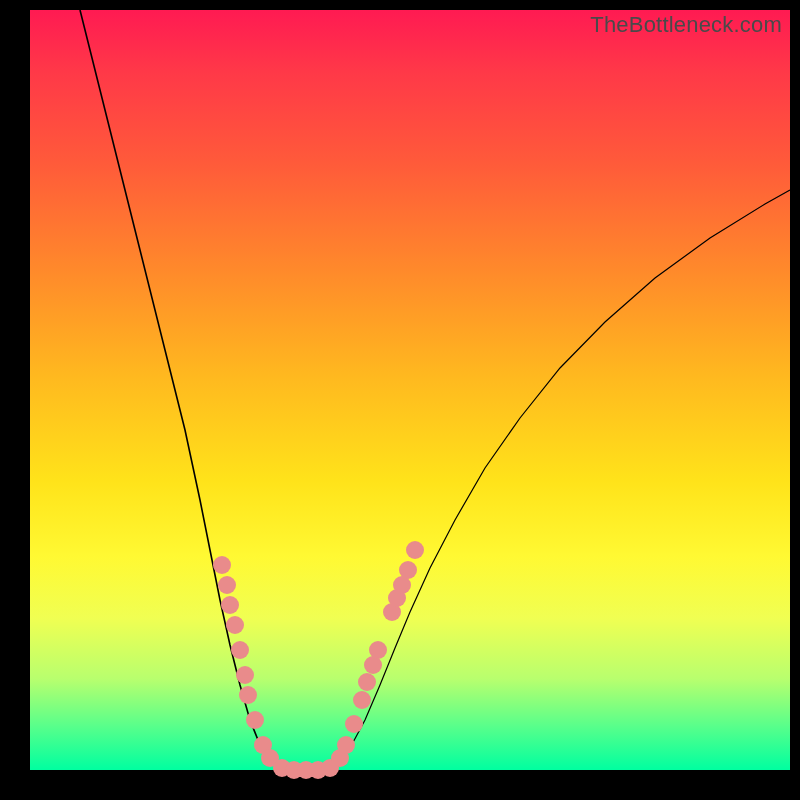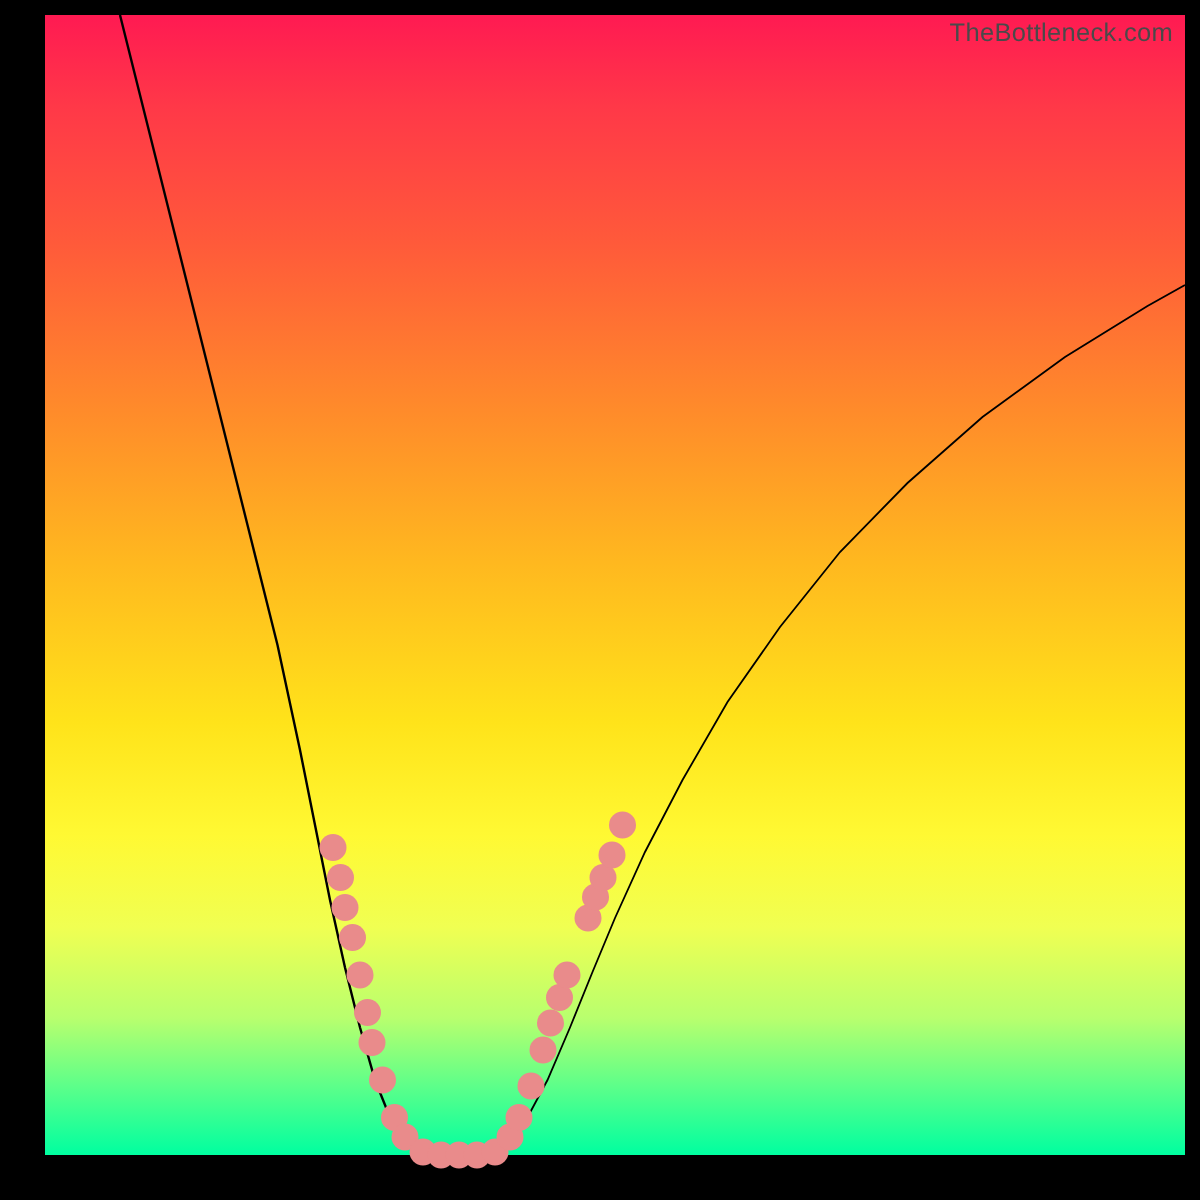--- a/index.html
+++ b/index.html
@@ -44,21 +44,21 @@
     top: 0;
     width: 760px;
     height: 760px;
     overflow: visible;
   }
   .watermark {
     position: absolute;
     top: 2px;
     right: 8px;
     color: #4a4a4a;
-    font-size: 17px;
+    font-size: 22px;
     font-weight: 500;
     letter-spacing: 0.2px;
     user-select: none;
   }
   .curve {
     fill: none;
     stroke: #000;
     stroke-width: 1.6;
   }
   .curve-thin {

